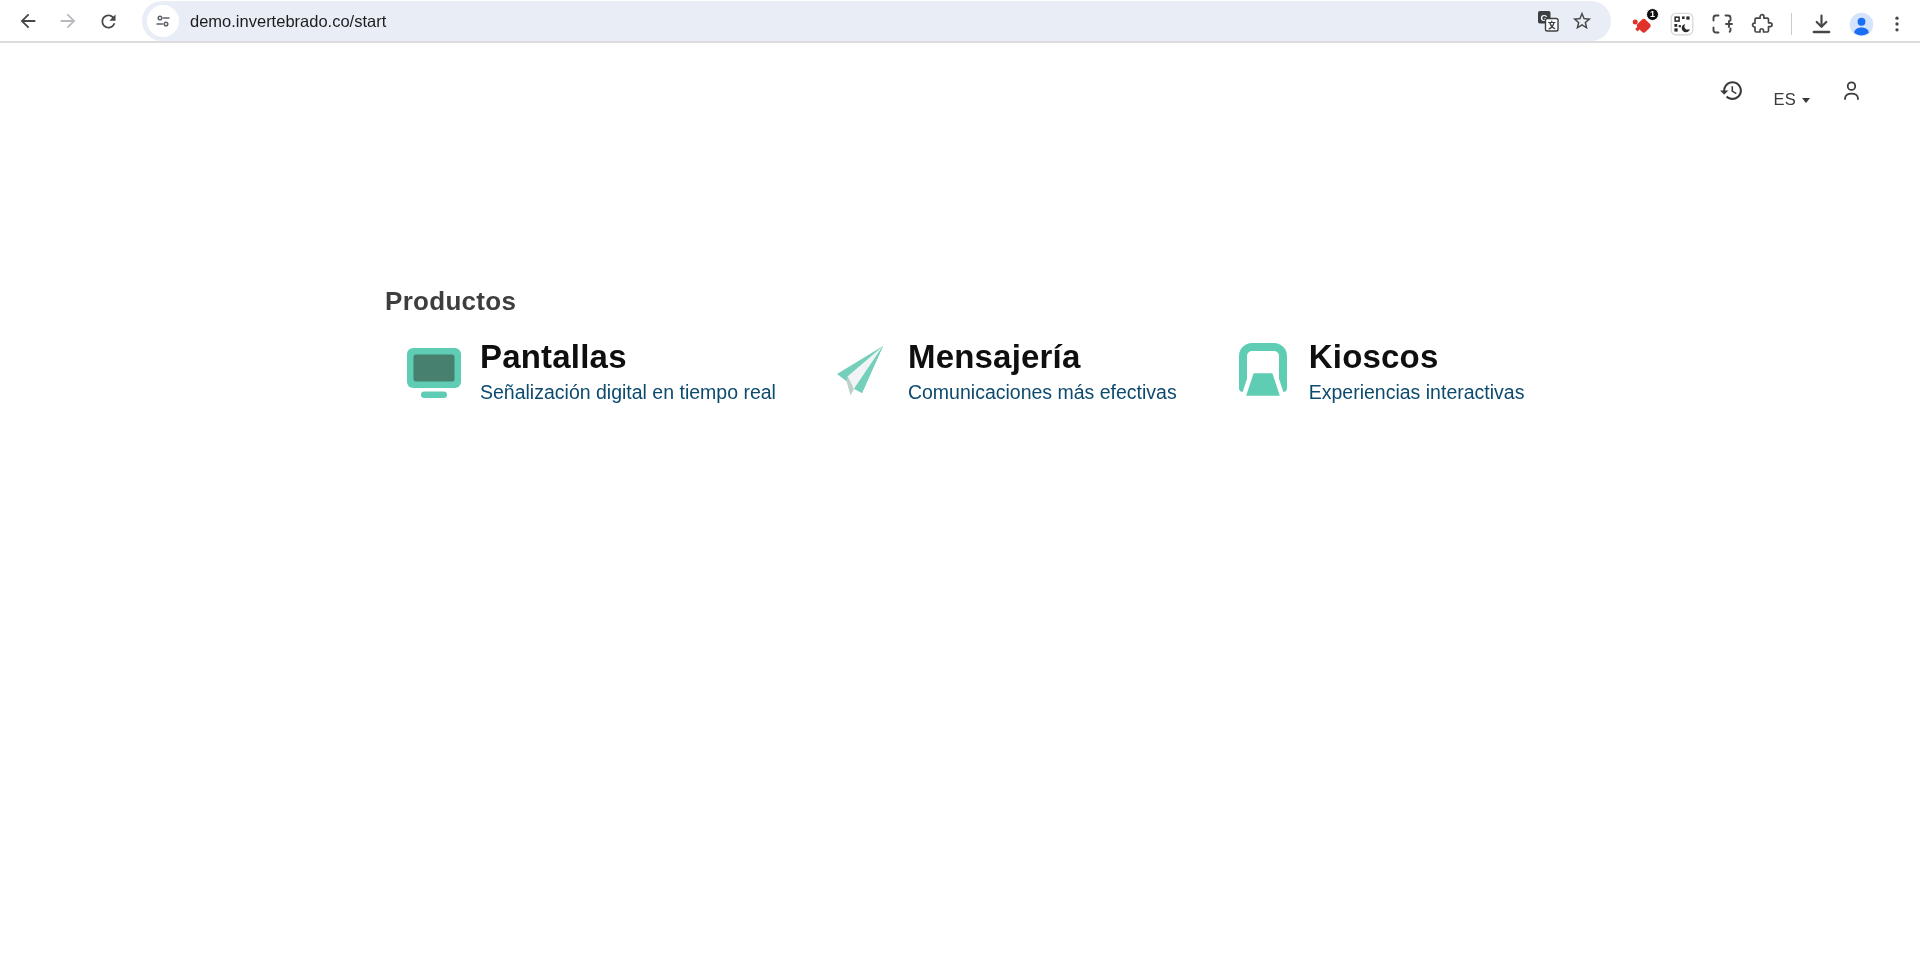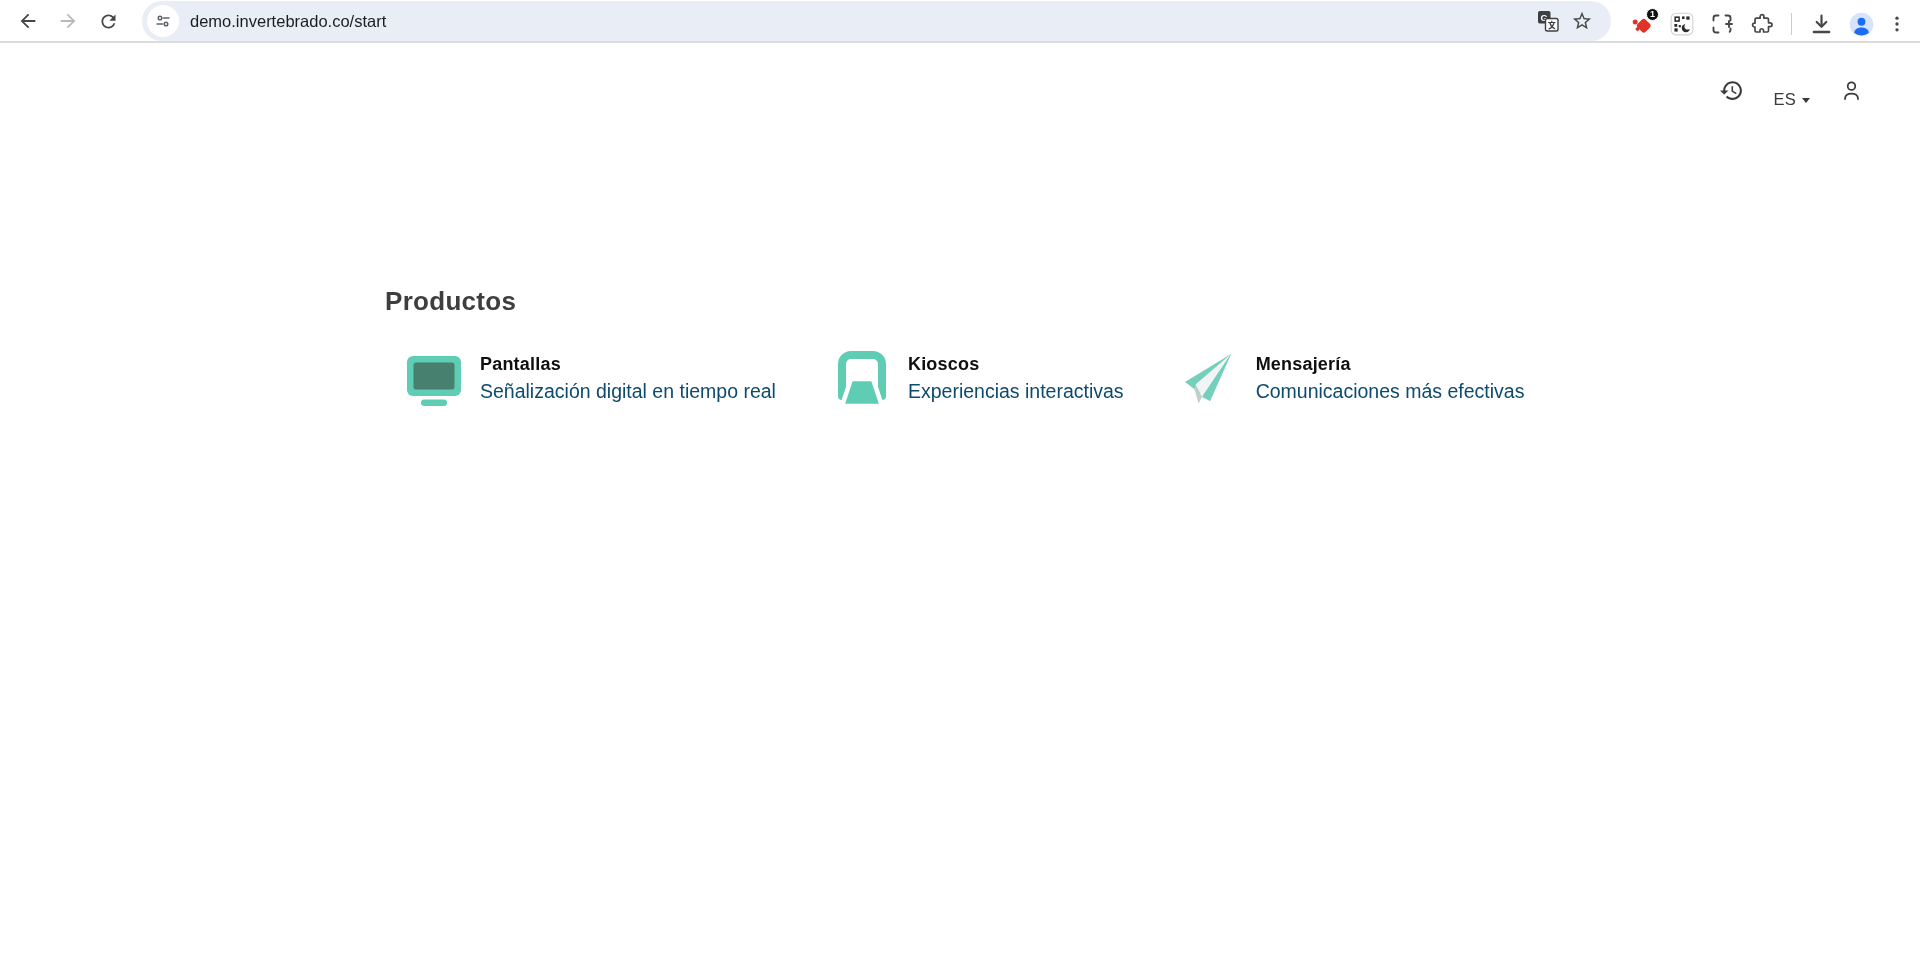--- a/index.html
+++ b/index.html
@@ -127,41 +127,41 @@
   .products {
     position: absolute;
     left: 385px;
     top: 228px;
   }
   .products-heading {
     font-size: 26px;
     font-weight: 800;
     color: #3e3e3e;
     letter-spacing: 0.3px;
-    margin-bottom: 32px;
+    margin-bottom: 20px;
   }
   .product-row {
     display: flex;
     align-items: center;
     gap: 57px;
     padding-left: 20px;
   }
   .product-item {
     display: flex;
     align-items: center;
     gap: 17px;
     cursor: pointer;
   }
   .product-icon {
     width: 58px; height: 60px;
     display: flex; align-items: center; justify-content: center;
     flex: 0 0 auto;
   }
   .product-title {
-    font-size: 18px;
+    font-size: 33px;
     font-weight: 800;
     color: #0f0f0f;
     letter-spacing: 0.2px;
     line-height: 1.2;
     margin-bottom: 3px;
   }
   .product-subtitle {
     font-size: 19.5px;
     font-weight: 400;
     color: #0c4a6e;
@@ -345,41 +345,41 @@
           </svg>
         </div>
         <div class="product-text">
           <div class="product-title">Pantallas</div>
           <div class="product-subtitle">Señalización digital en tiempo real</div>
         </div>
       </div>
 
       <div class="product-item">
         <div class="product-icon">
-          <svg width="56" height="60" viewBox="0 0 56 60">
-            <path d="M8 47 V15 a9 9 0 0 1 9-9 H39 a9 9 0 0 1 9 9 V47" fill="none" stroke="#5FCDB3" stroke-width="8" stroke-linecap="round"></path>
-            <path d="M17 30 L39 30 L48 57 L8 57 Z" fill="#5FCDB3" stroke="#ffffff" stroke-width="4.5" stroke-linejoin="round"></path>
-          </svg>
-        </div>
-        <div class="product-text">
-          <div class="product-title">Kioscos</div>
-          <div class="product-subtitle">Experiencias interactivas</div>
-        </div>
-      </div>
-
-      <div class="product-item">
-        <div class="product-icon">
           <svg width="56" height="56" viewBox="0 0 56 56">
             <path d="M49 3 L3 31 L28 50 Z" fill="#74D0BB"></path>
             <path d="M49 3 L13.5 33.5 L20 46 Z" fill="#F1F4F4"></path>
             <path d="M13.5 33.5 L20 46 L16.5 52.5 L12.5 38 Z" fill="#BFD0CB"></path>
             <path d="M49 3 L20 46 L28 50 Z" fill="#74D0BB"></path>
           </svg>
         </div>
         <div class="product-text">
           <div class="product-title">Mensajería</div>
           <div class="product-subtitle">Comunicaciones más efectivas</div>
         </div>
       </div>
 
+      <div class="product-item">
+        <div class="product-icon">
+          <svg width="56" height="60" viewBox="0 0 56 60">
+            <path d="M8 47 V15 a9 9 0 0 1 9-9 H39 a9 9 0 0 1 9 9 V47" fill="none" stroke="#5FCDB3" stroke-width="8" stroke-linecap="round"></path>
+            <path d="M17 30 L39 30 L48 57 L8 57 Z" fill="#5FCDB3" stroke="#ffffff" stroke-width="4.5" stroke-linejoin="round"></path>
+          </svg>
+        </div>
+        <div class="product-text">
+          <div class="product-title">Kioscos</div>
+          <div class="product-subtitle">Experiencias interactivas</div>
+        </div>
+      </div>
+
     </div>
   </div>
 </div>
 
 </body></html>

